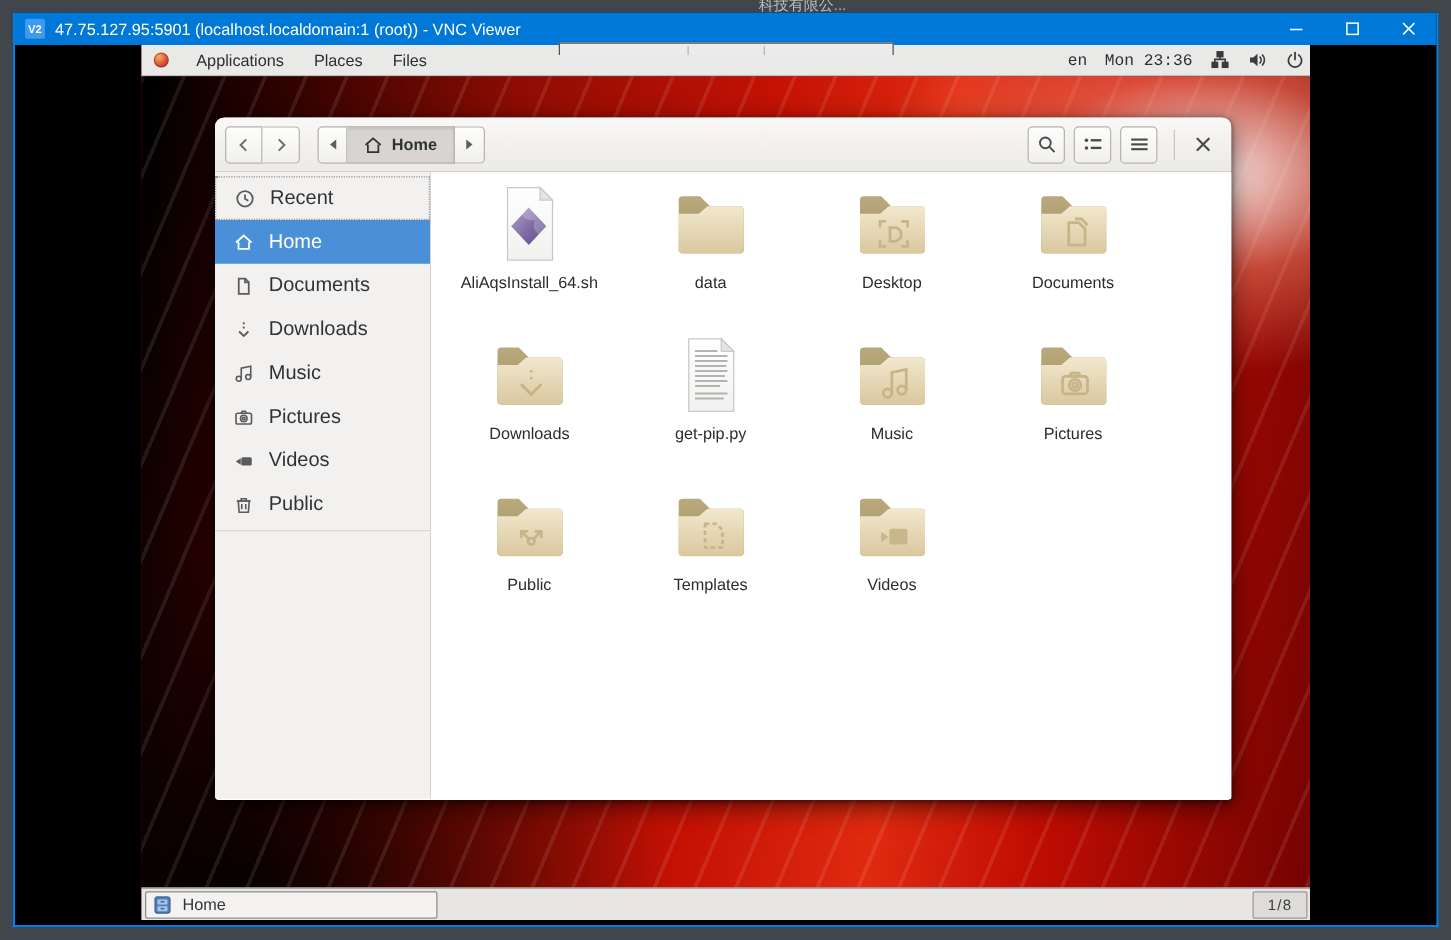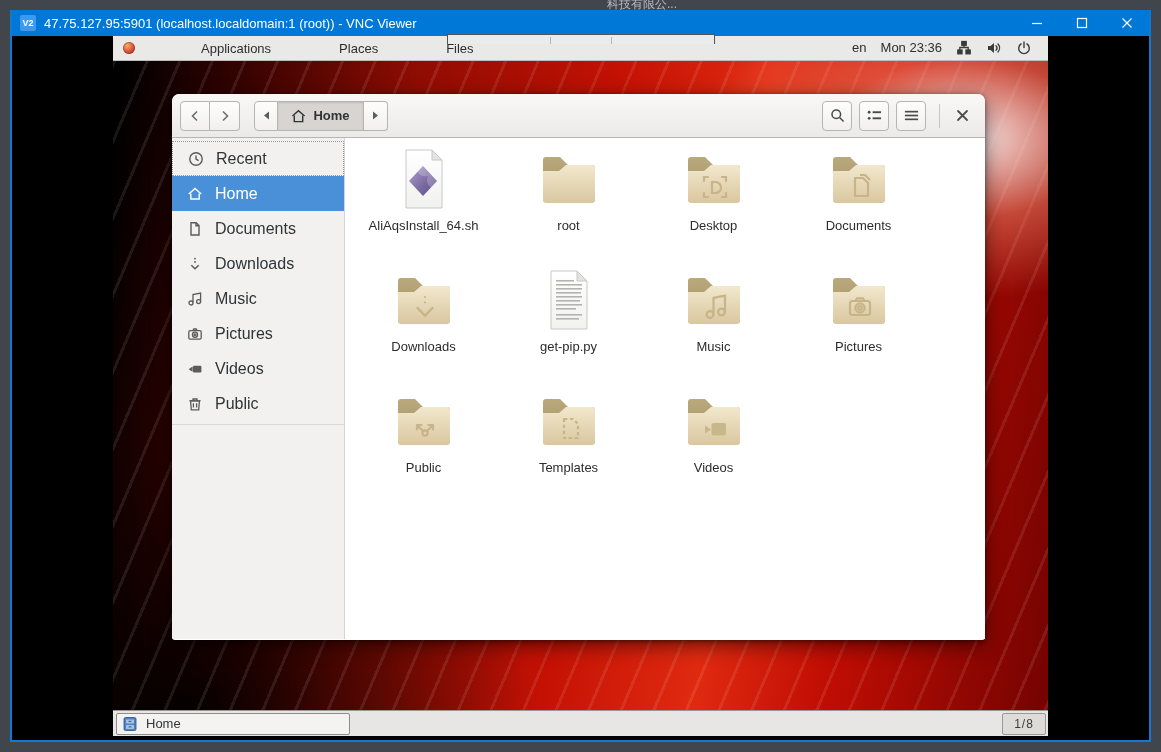--- a/index.html
+++ b/index.html
@@ -25,25 +25,25 @@
   .vnc-toolbar-peek { position:absolute; left:435px; top:24px; width:268px; height:10px; background:#ebebeb;
                       border:1px solid #545454; border-bottom:none; z-index:5; }
   .vnc-toolbar-peek .tick { position:absolute; top:2px; bottom:0; width:1px; background:#b4b4b4; }
 
   
   .vnc-client { position:relative; width:100%; height:702px; background:#000; }
   .screen { position:absolute; left:101px; top:0; width:935px; height:700px; background:#600; overflow:hidden; }
 
   
   .gnome-topbar { position:absolute; left:0; top:0; width:100%; height:25px; background:#e9e9e8;
-                  border-bottom:1px solid #bdbdbb; display:flex; align-items:center; font-size:13px; color:#2d2e30;gap:44px; }
+                  border-bottom:1px solid #bdbdbb; display:flex; align-items:center; font-size:13px; color:#2d2e30; }
   .gnome-topbar .apps-glyph { width:12px; height:12px; border-radius:6px; margin:0 10px 0 10px;
         background:radial-gradient(circle at 35% 30%, #f4b25e, #d8503c 55%, #8c2b20); box-shadow:0 0 0 1px rgba(120,40,20,.4) inset; }
   .menu-item { padding:0 12px; height:25px; display:flex; align-items:center; }
-  .topbar-right { margin-left:auto; display:flex; gap:14px; padding-right:16px; }
+  .topbar-right { margin-left:auto; display:flex; align-items:center; gap:14px; padding-right:4px;font-family:Liberation Mono, monospace; }
   .topbar-right .txt { color:#2d2e30; }
   .status-icon svg { display:block; }
 
   
   .wallpaper { position:absolute; left:0; top:25px; width:100%; height:649px;
     background:
       radial-gradient(ellipse 420px 250px at 91% 12%, rgba(255,255,255,.92), rgba(255,150,120,.45) 32%, rgba(255,70,40,0) 64%),
       repeating-linear-gradient(113deg, rgba(255,255,255,.09) 0 3px, rgba(255,255,255,0) 3px 30px),
       radial-gradient(ellipse 560px 430px at 8% 100%, rgba(0,0,0,.92), rgba(0,0,0,0) 62%),
       linear-gradient(97deg, #000000 1%, #360301 13%, #8f0c03 30%, #c41104 50%, #e02a10 65%, #c00d03 78%, #740301 100%);
@@ -337,21 +337,21 @@
                 <div class="file-label">AliAqsInstall_64.sh</div>
               </div>
 
               <div class="file-cell">
                 <div class="file-icon">
                   <svg viewBox="0 0 64 64" width="64" height="64">
                     <path d="M6 54V13a3 3 0 0 1 3-3h14l8 8h24a3 3 0 0 1 3 3v33z" fill="url(#g-flap)"></path>
                     <path d="M6 24h16l7-6h26a3 3 0 0 1 3 3v32a3 3 0 0 1-3 3H9a3 3 0 0 1-3-3z" fill="url(#g-body)"></path>
                   </svg>
                 </div>
-                <div class="file-label">root</div>
+                <div class="file-label">data</div>
               </div>
 
               <div class="file-cell">
                 <div class="file-icon">
                   <svg viewBox="0 0 64 64" width="64" height="64">
                     <path d="M6 54V13a3 3 0 0 1 3-3h14l8 8h24a3 3 0 0 1 3 3v33z" fill="url(#g-flap)"></path>
                     <path d="M6 24h16l7-6h26a3 3 0 0 1 3 3v32a3 3 0 0 1-3 3H9a3 3 0 0 1-3-3z" fill="url(#g-body)"></path>
                     <g fill="none" stroke="#c7b488" stroke-width="2.2" stroke-linecap="round">
                       <path d="M22 34v-4h4M40 30h4v4M44 46v4h-4M26 50h-4v-4"></path>
                       <path d="M30 35h3.5a5.5 5.5 0 0 1 0 11H30z"></path>

